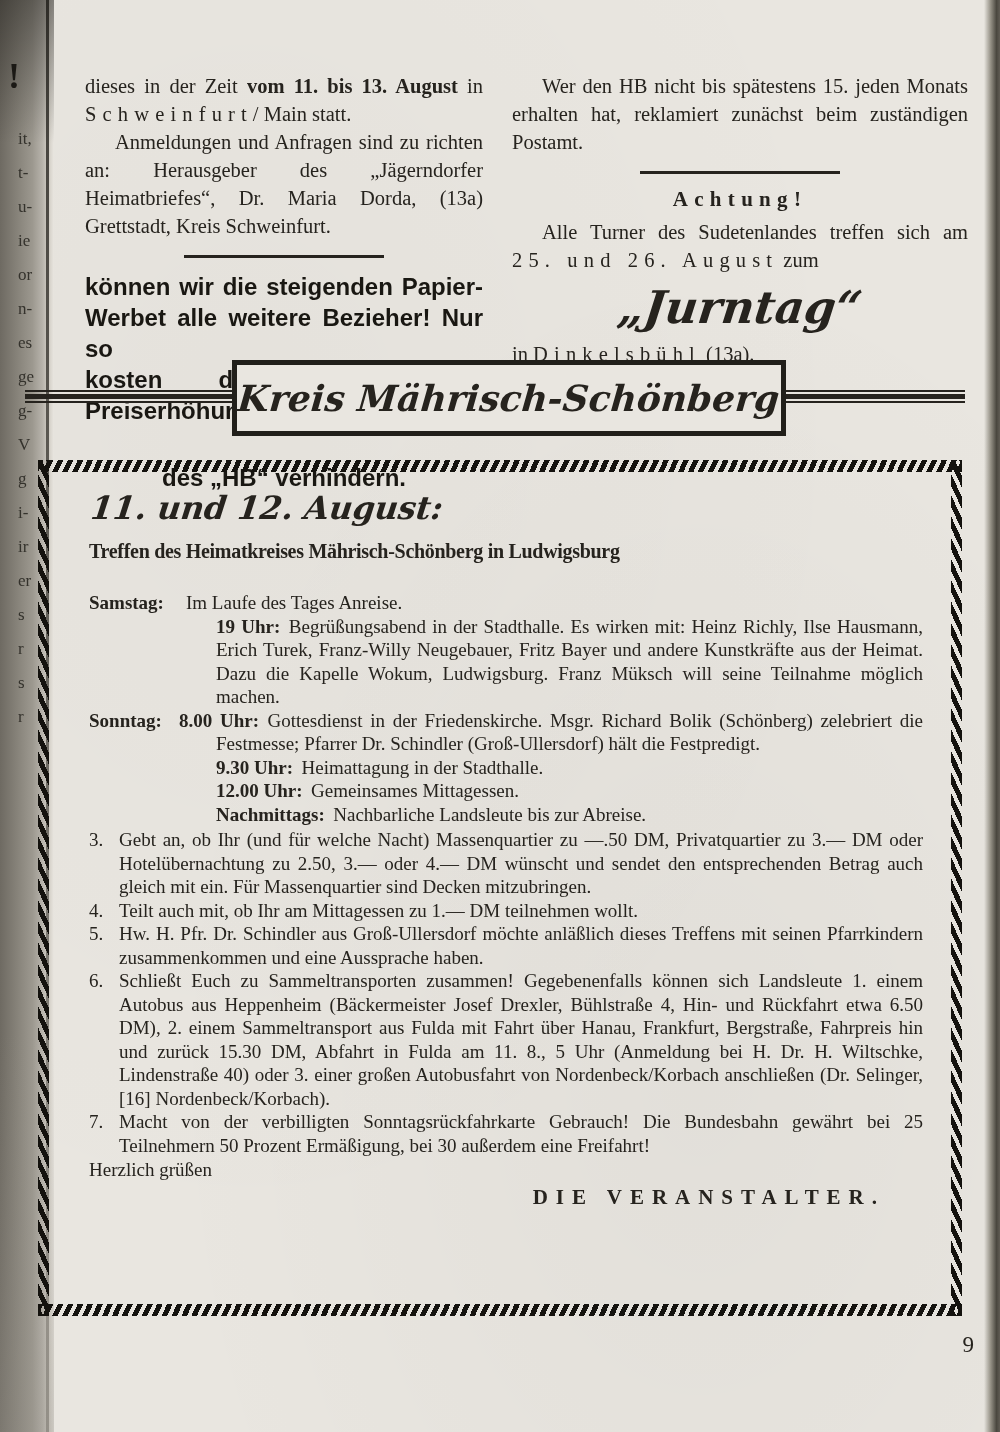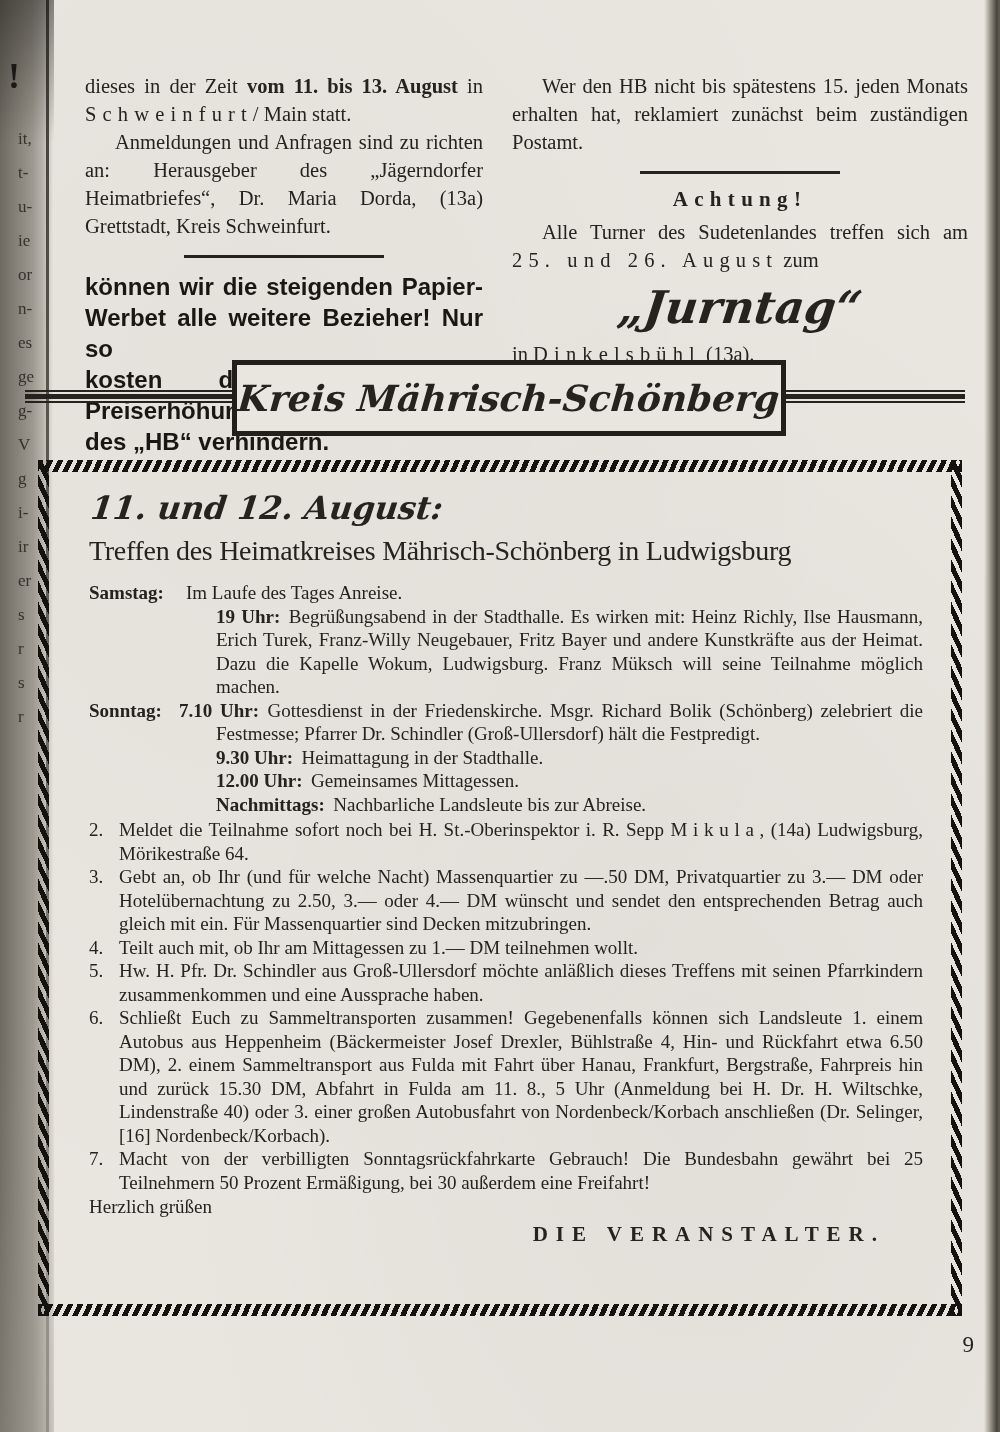--- a/index.html
+++ b/index.html
@@ -39,21 +39,21 @@
   .col{position:absolute;top:72px;}
   .col-left{left:85px;width:398px;}
   .col-right{left:512px;width:456px;}
   .body{font-size:20.5px;line-height:28px;margin:0;}
   .just{text-align:justify;}
   .indent{text-indent:30px;}
   .sp{letter-spacing:0.3em;}
   .rule-short{width:200px;height:3px;background:#26231e;margin:15px auto 13px auto;}
   .promo{font-family:"Liberation Sans",sans-serif;font-weight:bold;font-size:24px;line-height:31px;color:#191712;margin-top:2px;}
   .promo .jline{text-align:justify;text-align-last:justify;}
-  .promo .cline{text-align:left;}
+  .promo .cline{text-align:center;margin-top:36px;}
   .achtung{font-weight:bold;font-size:21px;letter-spacing:0.3em;text-align:center;margin:4px 0 6px 0;}
   .jurntag{
     text-align:center;font-family:"DejaVu Serif",serif;font-style:italic;font-weight:bold;
     font-size:45px;line-height:52px;margin:8px 0 6px 0;transform:skewX(-7deg);
   }
   
   .banner{position:absolute;left:0;top:360px;width:1000px;height:72px;}
   .rule3{
     position:absolute;top:30px;height:13px;
     background:
@@ -85,22 +85,22 @@
   .box-content{
     position:absolute;left:11px;right:11px;top:12px;bottom:12px;
     padding:12px 28px 0 40px;overflow:hidden;
     font-size:19px;line-height:23.5px;
   }
   .date-heading{
     display:inline-block;font-family:"DejaVu Serif",serif;font-style:italic;font-weight:bold;
     font-size:32px;line-height:40px;transform:skewX(-7deg);margin:4px 0 6px 2px;
   }
   .event-title{
-    font-weight:normal;font-size:28px;line-height:34px;letter-spacing:-0.3px;
-    white-space:nowrap;margin-bottom:13px;
+    font-weight:bold;font-size:20px;line-height:34px;letter-spacing:-0.3px;
+    white-space:nowrap;margin-bottom:23px;
   }
   .sched-row{display:flex;}
   .sched-row .slabel{flex:0 0 97px;font-weight:bold;}
   .sched-row .stext{flex:1;text-align:justify;}
   .sched-block{margin-left:127px;}
   .lead{font-weight:bold;margin-right:0.45em;}
   .sched-hang{position:relative;margin-left:127px;text-indent:-37px;}
   .sched-hang .slabel{position:absolute;left:-127px;top:0;width:97px;font-weight:bold;text-indent:0;}
   .nlist{margin-top:2px;}
   .nitem{padding-left:30px;text-indent:-30px;}
@@ -178,27 +178,26 @@
 
     <div class="box-content">
       <div><span class="date-heading">11. und 12. August:</span></div>
       <div class="event-title">Treffen des Heimatkreises Mährisch-Schönberg in Ludwigsburg</div>
 
       <div class="sched-row">
         <b class="slabel">Samstag:</b>
         <span class="stext">Im Laufe des Tages Anreise.</span>
       </div>
       <div class="sched-block just"><b class="lead">19 Uhr:</b><span>Begrüßungsabend in der Stadthalle. Es wirken mit: Heinz Richly, Ilse Hausmann, Erich Turek, Franz-Willy Neugebauer, Fritz Bayer und andere Kunstkräfte aus der Heimat. Dazu die Kapelle Wokum, Ludwigsburg. Franz Müksch will seine Teilnahme möglich machen.</span></div>
-      <div class="sched-hang just"><b class="slabel">Sonntag:</b><b class="lead">7.10 Uhr:</b><span>Gottesdienst in der Friedenskirche. Msgr. Richard Bolik (Schönberg) zelebriert die Festmesse; Pfarrer Dr. Schindler (Groß-Ullersdorf) hält die Festpredigt.</span></div>
+      <div class="sched-hang just"><b class="slabel">Sonntag:</b><b class="lead">8.00 Uhr:</b><span>Gottesdienst in der Friedenskirche. Msgr. Richard Bolik (Schönberg) zelebriert die Festmesse; Pfarrer Dr. Schindler (Groß-Ullersdorf) hält die Festpredigt.</span></div>
       <div class="sched-block just"><b class="lead">9.30 Uhr:</b><span>Heimattagung in der Stadthalle.</span></div>
       <div class="sched-block just"><b class="lead">12.00 Uhr:</b><span>Gemeinsames Mittagessen.</span></div>
       <div class="sched-block just"><b class="lead">Nachmittags:</b><span>Nachbarliche Landsleute bis zur Abreise.</span></div>
 
       <div class="nlist">
-        <div class="nitem just"><span class="nnum">2.</span><span>Meldet die Teilnahme sofort noch bei H. St.-Oberinspektor i. R. Sepp </span><span class="sp">Mikula</span><span>, (14a) Ludwigsburg, Mörikestraße 64.</span></div>
         <div class="nitem just"><span class="nnum">3.</span><span>Gebt an, ob Ihr (und für welche Nacht) Massenquartier zu —.50 DM, Privatquartier zu 3.— DM oder Hotelübernachtung zu 2.50, 3.— oder 4.— DM wünscht und sendet den entsprechenden Betrag auch gleich mit ein. Für Massenquartier sind Decken mitzubringen.</span></div>
         <div class="nitem just"><span class="nnum">4.</span><span>Teilt auch mit, ob Ihr am Mittagessen zu 1.— DM teilnehmen wollt.</span></div>
         <div class="nitem just"><span class="nnum">5.</span><span>Hw. H. Pfr. Dr. Schindler aus Groß-Ullersdorf möchte anläßlich dieses Treffens mit seinen Pfarrkindern zusammenkommen und eine Aussprache haben.</span></div>
         <div class="nitem just"><span class="nnum">6.</span><span>Schließt Euch zu Sammeltransporten zusammen! Gegebenenfalls können sich Landsleute 1. einem Autobus aus Heppenheim (Bäckermeister Josef Drexler, Bühlstraße 4, Hin- und Rückfahrt etwa 6.50 DM), 2. einem Sammeltransport aus Fulda mit Fahrt über Hanau, Frankfurt, Bergstraße, Fahrpreis hin und zurück 15.30 DM, Abfahrt in Fulda am 11. 8., 5 Uhr (Anmeldung bei H. Dr. H. Wiltschke, Lindenstraße 40) oder 3. einer großen Autobusfahrt von Nordenbeck/Korbach anschließen (Dr. Selinger, [16] Nordenbeck/Korbach).</span></div>
         <div class="nitem just"><span class="nnum">7.</span><span>Macht von der verbilligten Sonntagsrückfahrkarte Gebrauch! Die Bundesbahn gewährt bei 25 Teilnehmern 50 Prozent Ermäßigung, bei 30 außerdem eine Freifahrt!</span></div>
       </div>
 
       <div class="closing">Herzlich grüßen</div>
       <div class="signature">DIE VERANSTALTER.</div>
     </div>

